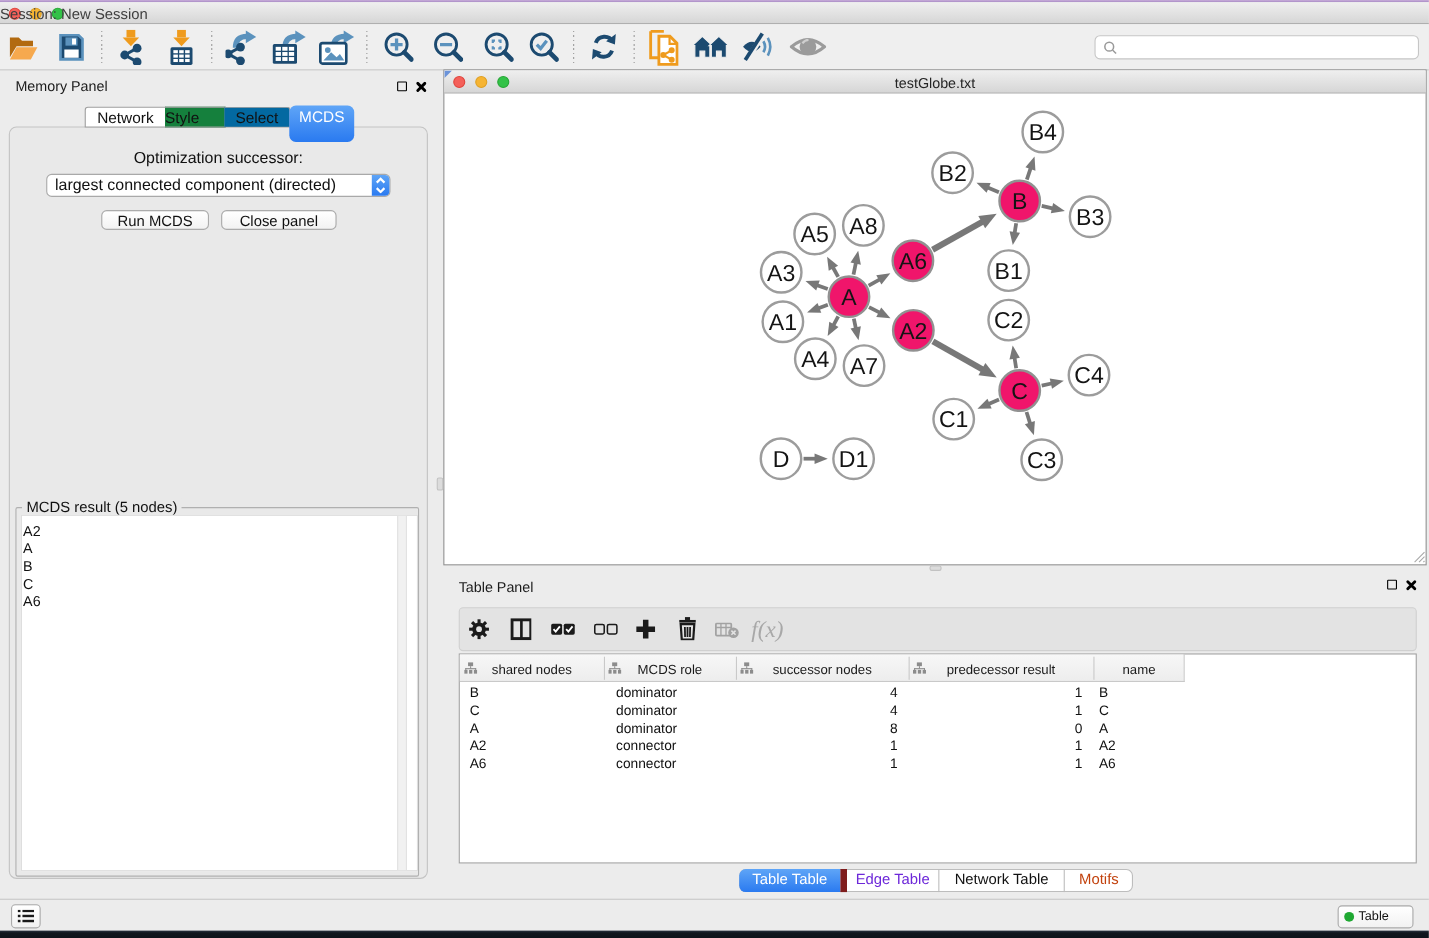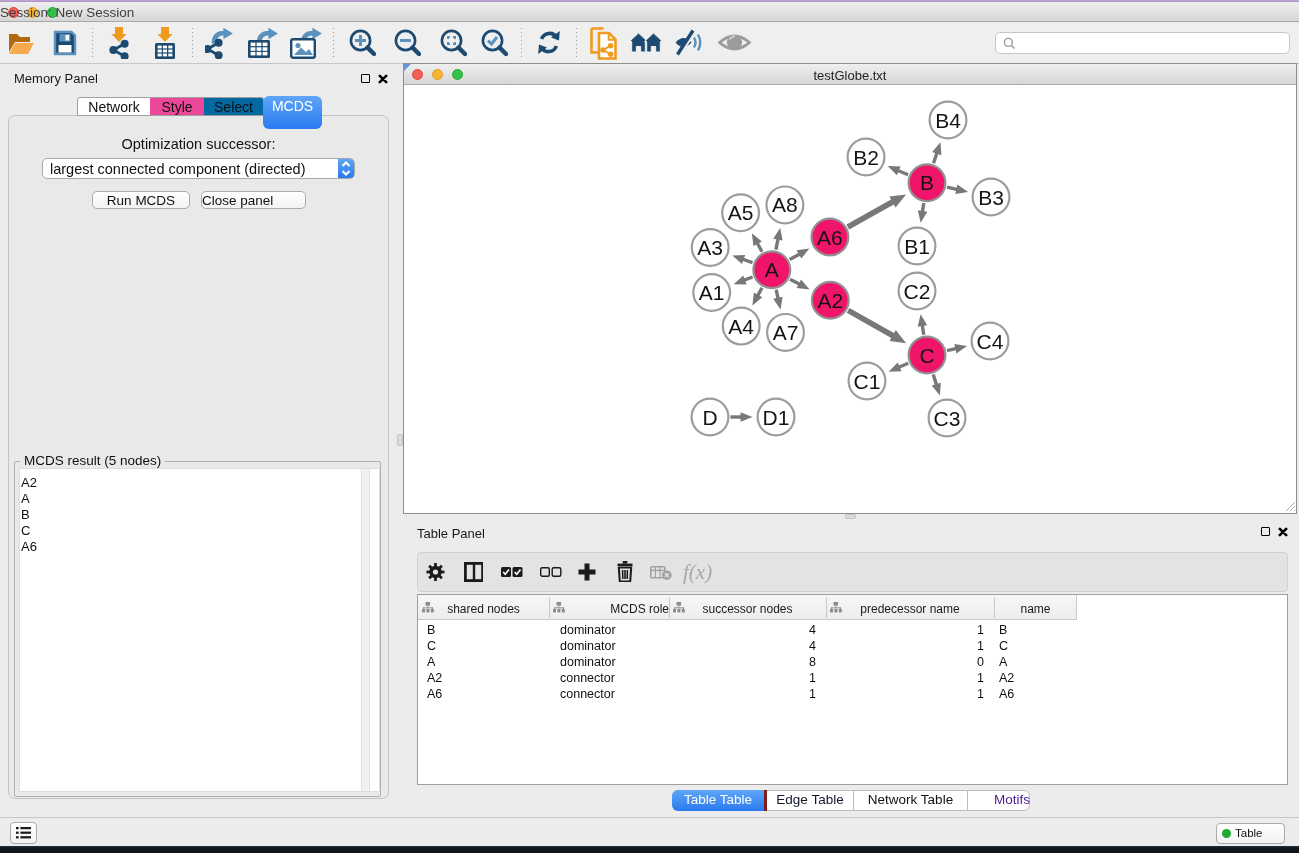--- a/index.html
+++ b/index.html
@@ -153,35 +153,35 @@
 
 <div class="abs t13" style="left:14px;top:71px;color:#1a1a1a">Memory Panel</div>
 <div class="abs wmax" style="left:361px;top:74px;"></div>
 <svg class="abs" style="left:378px;top:74px" width="10" height="10" viewBox="0 0 10 10">
     <path d="M1.8 1.8 L8.2 8.2 M8.2 1.8 L1.8 8.2" stroke="#000" stroke-width="2.6" stroke-linecap="round"></path>
   </svg>
 
 <div class="abs" style="left:8px;top:115px;width:381px;height:684px;background:#e9e9e9;border:1px solid #c3c3c3;border-radius:7px"></div>
 
 <div class="abs t13" style="left:77px;top:97px;width:74px;height:19px;background:#fff;border:1px solid #9f9f9f;border-radius:3px 0 0 0;text-align:center;line-height:18px;font-size:14px">Network</div>
-<div class="abs t13" style="left:150px;top:97px;width:55px;height:19px;background:#ec4899;border:1px solid #9f9f9f;border-left:none;text-align:center;line-height:18px;font-size:14px">Style</div>
+<div class="abs t13" style="left:150px;top:97px;width:55px;height:19px;background:#15803d;border:1px solid #9f9f9f;border-left:none;text-align:left;line-height:18px;font-size:14px">Style</div>
 <div class="abs t13" style="left:204px;top:97px;width:60px;height:19px;background:#0369a1;border:1px solid #9f9f9f;border-left:none;border-radius:0 3px 0 0;text-align:center;line-height:18px;font-size:14px">Select</div>
 <div class="abs t13 bluegrad" style="left:263px;top:96px;width:59px;height:33px;border-radius:6px;text-align:center;line-height:20px;font-size:14px">MCDS</div>
 
 <div class="abs" style="left:8px;top:136px;width:381px;text-align:center;font-size:14.5px;color:#111">Optimization successor:</div>
 <div class="abs" style="left:42px;top:158px;width:313px;height:21px;background:#fff;border:1px solid #a9a9a9;border-radius:5px"></div>
 <div class="abs" style="left:50px;top:161px;font-size:14.5px;color:#111">largest connected component (directed)</div>
 <div class="abs bluegrad" style="left:338px;top:159px;width:16px;height:19px;border-radius:0 4px 4px 0"></div>
 <svg class="abs" style="left:341px;top:161px" width="10" height="15" viewBox="0 0 10 15">
     <path d="M1.5 5 L5 1.5 L8.5 5" fill="none" stroke="#fff" stroke-width="2"></path>
     <path d="M1.5 10 L5 13.5 L8.5 10" fill="none" stroke="#fff" stroke-width="2"></path>
   </svg>
 
 <div class="abs btnish" style="left:92px;top:191px;width:98px;height:18px;text-align:center;line-height:17px;font-size:13.5px;color:#111">Run MCDS</div>
-<div class="abs btnish" style="left:201px;top:191px;width:105px;height:18px;text-align:left;line-height:17px;font-size:13.5px;color:#111">Close panel</div>
+<div class="abs btnish" style="left:201px;top:191px;width:105px;height:18px;text-align:center;line-height:17px;font-size:13.5px;color:#111">Close panel</div>
 
 <div class="abs" style="left:14px;top:461px;width:367px;height:336px;border:1px solid #b0b0b0;border-radius:2px"></div>
 <div class="abs" style="left:20px;top:453px;background:#e9e9e9;padding:0 4px;color:#111;font-size:13.5px">MCDS result (5 nodes)</div>
 <div class="abs" style="left:19px;top:468px;width:361px;height:324px;background:#fff;border:1px solid #dedede"></div>
 <div class="abs" style="left:361px;top:469px;width:9px;height:322px;background:#f1f1f1;border-left:1px solid #e2e2e2;border-right:1px solid #e2e2e2"></div>
 <div class="abs t13" style="left:21px;top:475px;line-height:16px">A2<br>A<br>B<br>C<br>A6</div>
 
 <div class="abs" style="left:403px;top:63px;width:894px;height:451px;background:#fff;border:1px solid #8e8e8e"></div>
 <div class="abs winbar" style="left:404px;top:64px;width:892px;height:21px;"></div>
 <svg class="abs" style="left:404px;top:64px" width="7" height="7" viewBox="0 0 7 7">
@@ -352,21 +352,21 @@
       <rect x="3.5" y="0" width="4.6" height="3.6"></rect>
       <rect x="5.4" y="3.6" width="0.9" height="2.2"></rect>
       <rect x="1" y="5.4" width="9.8" height="1"></rect>
       <rect x="1" y="5.4" width="0.9" height="1.8"></rect>
       <rect x="10" y="5.4" width="0.9" height="1.8"></rect>
       <rect x="0" y="7" width="3" height="3.4"></rect>
       <rect x="4.4" y="7" width="3" height="3.4"></rect>
       <rect x="8.8" y="7" width="3" height="3.4"></rect>
     </g>
   </svg>
-<div class="abs" style="left:549px;top:602px;width:120px;text-align:right;font-size:12px;color:#1a1a1a">MCDS role</div>
+<div class="abs" style="left:549px;top:602px;width:120px;text-align:center;font-size:12px;color:#1a1a1a">MCDS role</div>
 <div class="abs" style="left:669px;top:597px;width:1px;height:21px;background:#c9c9c9"></div>
 <svg class="abs" style="left:673px;top:602px" width="12" height="11" viewBox="0 0 12 11">
     <g fill="#8c8c8c">
       <rect x="3.5" y="0" width="4.6" height="3.6"></rect>
       <rect x="5.4" y="3.6" width="0.9" height="2.2"></rect>
       <rect x="1" y="5.4" width="9.8" height="1"></rect>
       <rect x="1" y="5.4" width="0.9" height="1.8"></rect>
       <rect x="10" y="5.4" width="0.9" height="1.8"></rect>
       <rect x="0" y="7" width="3" height="3.4"></rect>
       <rect x="4.4" y="7" width="3" height="3.4"></rect>
@@ -380,21 +380,21 @@
       <rect x="3.5" y="0" width="4.6" height="3.6"></rect>
       <rect x="5.4" y="3.6" width="0.9" height="2.2"></rect>
       <rect x="1" y="5.4" width="9.8" height="1"></rect>
       <rect x="1" y="5.4" width="0.9" height="1.8"></rect>
       <rect x="10" y="5.4" width="0.9" height="1.8"></rect>
       <rect x="0" y="7" width="3" height="3.4"></rect>
       <rect x="4.4" y="7" width="3" height="3.4"></rect>
       <rect x="8.8" y="7" width="3" height="3.4"></rect>
     </g>
   </svg>
-<div class="abs" style="left:826px;top:602px;width:168px;text-align:center;font-size:12px;color:#1a1a1a">predecessor name</div>
+<div class="abs" style="left:826px;top:602px;width:168px;text-align:center;font-size:12px;color:#1a1a1a">predecessor result</div>
 <div class="abs" style="left:994px;top:597px;width:1px;height:21px;background:#c9c9c9"></div>
 <div class="abs" style="left:994px;top:602px;width:83px;text-align:center;font-size:12px;color:#1a1a1a">name</div>
 <div class="abs" style="left:427px;top:623px;font-size:12.5px;color:#111">B</div>
 <div class="abs" style="left:560px;top:623px;font-size:12.5px;color:#111">dominator</div>
 <div class="abs" style="left:700px;top:623px;width:116px;text-align:right;font-size:12.5px;color:#111">4</div>
 <div class="abs" style="left:868px;top:623px;width:116px;text-align:right;font-size:12.5px;color:#111">1</div>
 <div class="abs" style="left:999px;top:623px;font-size:12.5px;color:#111">B</div>
 <div class="abs" style="left:427px;top:639px;font-size:12.5px;color:#111">C</div>
 <div class="abs" style="left:560px;top:639px;font-size:12.5px;color:#111">dominator</div>
 <div class="abs" style="left:700px;top:639px;width:116px;text-align:right;font-size:12.5px;color:#111">4</div>
@@ -411,23 +411,23 @@
 <div class="abs" style="left:868px;top:671px;width:116px;text-align:right;font-size:12.5px;color:#111">1</div>
 <div class="abs" style="left:999px;top:671px;font-size:12.5px;color:#111">A2</div>
 <div class="abs" style="left:427px;top:687px;font-size:12.5px;color:#111">A6</div>
 <div class="abs" style="left:560px;top:687px;font-size:12.5px;color:#111">connector</div>
 <div class="abs" style="left:700px;top:687px;width:116px;text-align:right;font-size:12.5px;color:#111">1</div>
 <div class="abs" style="left:868px;top:687px;width:116px;text-align:right;font-size:12.5px;color:#111">1</div>
 <div class="abs" style="left:999px;top:687px;font-size:12.5px;color:#111">A6</div>
 
 <div class="abs" style="left:672px;top:790px;width:358px;height:21px;background:#fff;border:1px solid #bdbdbd;border-radius:6px"></div>
 <div class="abs bluegrad" style="left:672px;top:790px;width:92px;height:21px;border-radius:6px 0 0 6px;font-size:13.5px;text-align:center;line-height:20px">Table Table</div>
-<div class="abs" style="left:764px;top:790px;width:89px;height:21px;border-left:3px solid #7f1d1d;font-size:13.5px;color:#0f172a;text-align:center;line-height:20px">Edge Table</div>
+<div class="abs" style="left:764px;top:790px;width:89px;height:21px;border-left:6px solid #7f1d1d;font-size:13.5px;color:#6d28d9;text-align:center;line-height:20px">Edge Table</div>
 <div class="abs" style="left:853px;top:790px;width:114px;height:21px;border-left:1px solid #bdbdbd;font-size:13.5px;color:#111;text-align:center;line-height:20px">Network Table</div>
-<div class="abs" style="left:967px;top:790px;width:63px;height:21px;border-left:1px solid #bdbdbd;font-size:13.5px;color:#4c1d95;text-align:right;line-height:20px">Motifs</div>
+<div class="abs" style="left:967px;top:790px;width:63px;height:21px;border-left:1px solid #bdbdbd;font-size:13.5px;color:#c2410c;text-align:center;line-height:20px">Motifs</div>
 
 <div class="abs" style="left:0;top:817px;width:1299px;height:29px;background:#ececec;border-top:1px solid #c6c6c6"></div>
 <div class="abs btnish" style="left:10px;top:822px;width:27px;height:22px;border-radius:4px"></div>
 <svg class="abs" style="left:16px;top:827px" width="15" height="12" viewBox="0 0 15 12">
     <g fill="#1a1a1a">
       <rect x="0" y="0" width="2.6" height="2.2"></rect>
       <rect x="4.4" y="0" width="10.6" height="2.2"></rect>
       <rect x="0" y="4.6" width="2.6" height="2.2"></rect>
       <rect x="4.4" y="4.6" width="10.6" height="2.2"></rect>
       <rect x="0" y="9.2" width="2.6" height="2.2"></rect>

